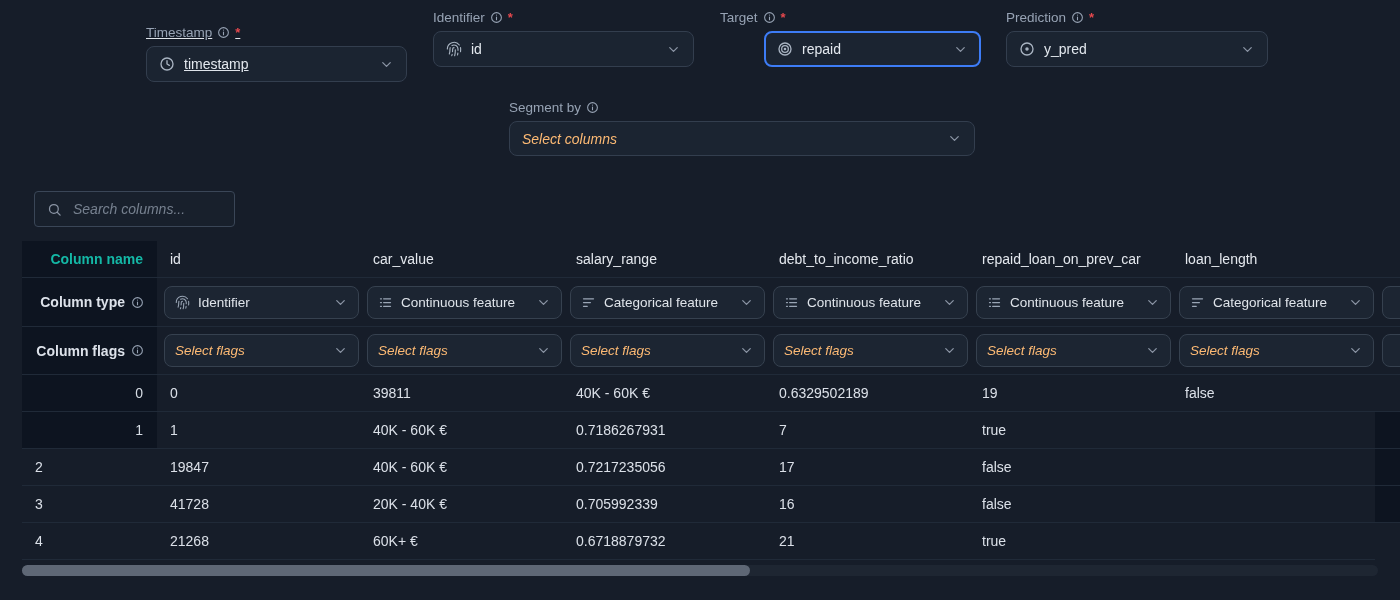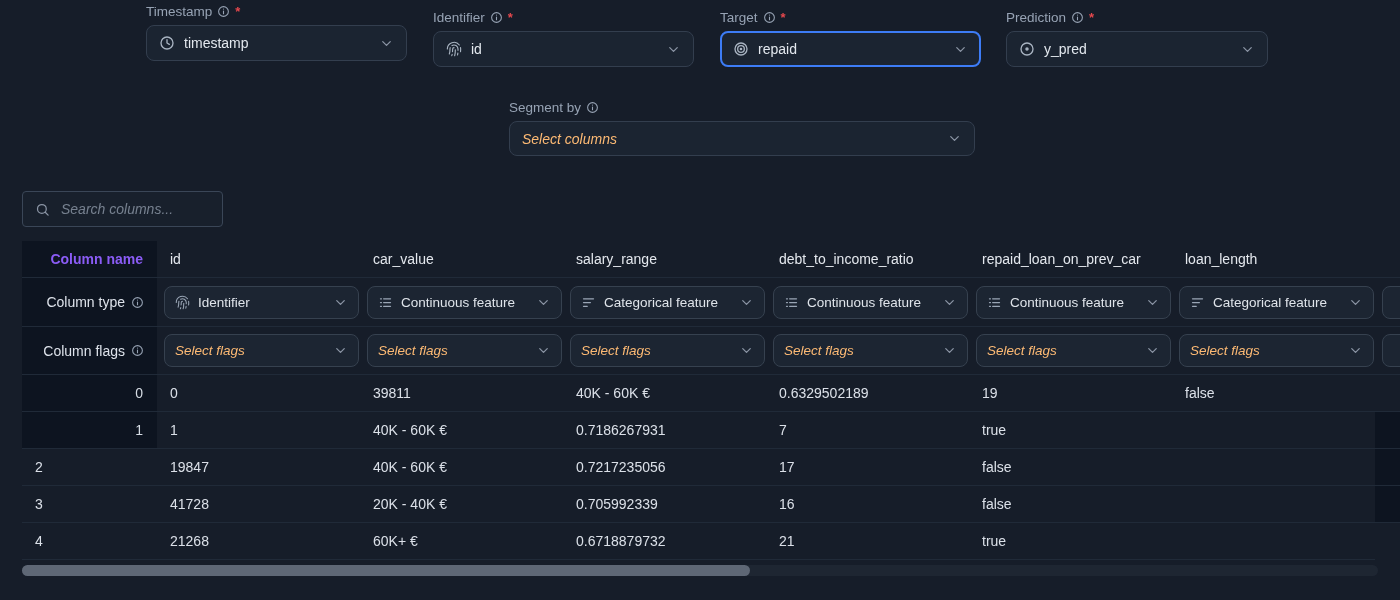--- a/index.html
+++ b/index.html
@@ -35,33 +35,33 @@
   .select {
     height: 36px;
     background: #1b2431;
     border: 1px solid #333e4e;
     border-radius: 8px;
     display: flex; align-items: center; gap: 9px;
     padding: 0 12px;
     font-size: 14px; color: #e3e8ee;
     cursor: pointer;
   }
-  .select.focused { border: 2px solid #3d7cf6; padding: 0 11px; }
+  .select.focused { border: 2px solid #3d7cf6; padding: 0 11px; margin-left: 44px; }
   .placeholder { font-style: italic; color: #fdba74; }
 
-  .f-timestamp  { left: 146px;  top: 3px;  width: 261px; }
+  .f-timestamp  { left: 146px;  top: 24px;  width: 261px; text-decoration: underline; }
   .f-identifier { left: 433px;  top: 9px;  width: 261px; }
   .f-target     { left: 720px;  top: 9px;  width: 261px; }
   .f-prediction { left: 1006px; top: 9px;  width: 262px; }
   .f-segment    { left: 474px;  top: 99px; width: 466px; margin-left: 35px; }
   .f-segment .select { height: 35px; }
 
   
   .search-box {
-    position: absolute; left: 22px; top: 191px;
+    position: absolute; left: 34px; top: 191px;
     width: 201px; height: 36px;
     background: #18202c;
     border: 1px solid #3a4657;
     border-radius: 4px;
     display: flex; align-items: center; gap: 9px;
     padding: 0 12px;
   }
   .search-box input {
     background: transparent; border: none; outline: none;
     color: #dfe4ea; font-size: 14px; width: 100%;
@@ -81,25 +81,25 @@
     width: 1556px;
   }
   .cell {
     display: flex; align-items: center;
     border-bottom: 1px solid #202a38;
     overflow: hidden;
   }
   .dark { background: #0d1420; }
   .corner {
     justify-content: flex-end; padding-right: 14px;
-    font-weight: 700; font-size: 14px; color: #8b5cf6;
+    font-weight: 700; font-size: 14px; color: #14b8a6;
   }
   .rowlabel {
     justify-content: flex-end; padding-right: 13px; gap: 6px;
-    font-weight: 400; font-size: 14px; color: #dde2ea;
+    font-weight: 700; font-size: 14px; color: #dde2ea;
   }
   .colhead { padding-left: 13px; font-size: 14px; color: #e4e8ee; }
   .idx {
     justify-content: flex-end; padding-right: 14px;
     font-size: 14px; color: #d6dce4;
   }
   .val { padding-left: 13px; font-size: 14px; color: #dbe0e8; }
 
   .mini-select {
     height: 33px; width: 195px; margin-left: 7px;

